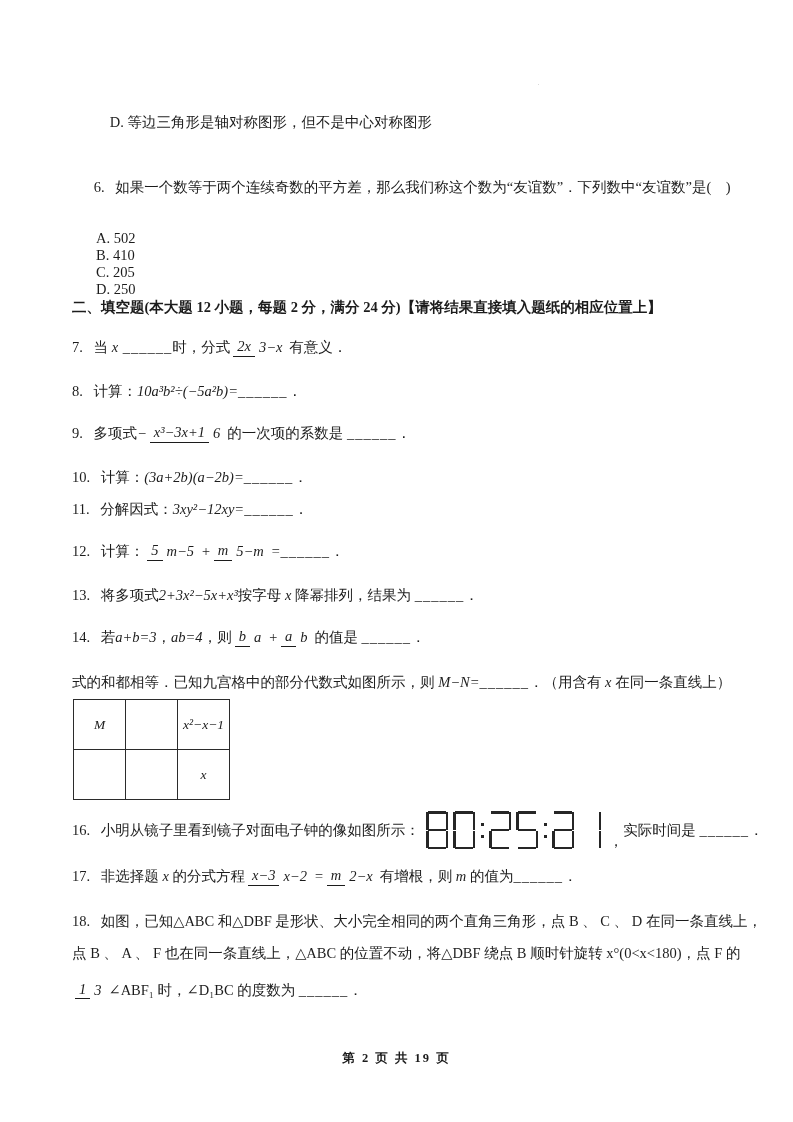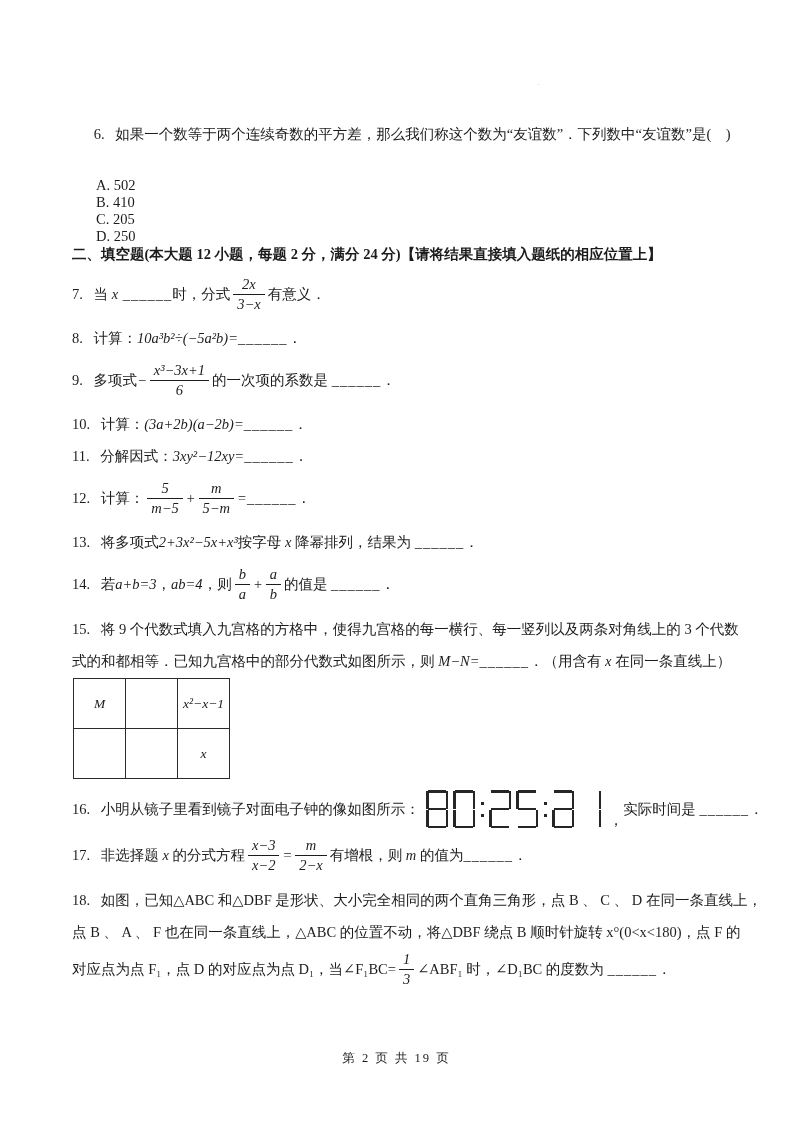--- a/index.html
+++ b/index.html
@@ -12,21 +12,21 @@
     font-family:"Liberation Serif","DejaVu Serif","DejaVu Sans",serif;
     font-size:14.5px;
     color:#1c1c1c;
     overflow:hidden;
   }
   .content { padding:96px 66px 0 72px; }
   .line { white-space:pre; }
   .qline { display:flex; align-items:center; white-space:pre; }
   .math { font-family:"Liberation Serif","DejaVu Serif",serif; font-style:italic; }
   .blank { letter-spacing:1px; }
-  .frac { display:inline-flex; flex-direction:column; text-align:center; vertical-align:middle;
+  .frac { display:inline-flex; flex-direction:row; text-align:left; vertical-align:middle;
           line-height:1.15; margin:0 3px; font-family:"Liberation Serif","DejaVu Serif",serif; font-style:italic; }
   .frac .num { display:block; padding:0 4px 1px 4px; border-bottom:1px solid #1c1c1c; }
   .frac .den { display:block; padding:1px 4px 0 4px; }
   .opt-d { margin-left:16px; }
   .q6-row { margin-top:12px; }
   .options { margin-top:16px; margin-left:24px; display:flex;flex-direction:column; }
   .options .opt { white-space:pre; }
   .options .opt-a { width:134px; }
   .options .opt-b { width:148px; }
   .options .opt-c { width:138px; }
@@ -52,31 +52,34 @@
   .seg-b  { bottom:0; left:2px; right:2px; height:2.5px; }
   .seg-tl { top:1px; left:0; width:2.5px; height:17.5px; }
   .seg-tr { top:1px; right:0; width:2.5px; height:17.5px; }
   .seg-bl { bottom:1px; left:0; width:2.5px; height:17.5px; }
   .seg-br { bottom:1px; right:0; width:2.5px; height:17.5px; }
   .seg-colon { display:flex; flex-direction:column; justify-content:center; gap:9px; width:9px; align-items:center; }
   .seg-colon i { display:block; width:3px; height:3px; background:#262626; }
   .clock-comma { align-self:flex-end; margin-left:1px; }
   .multiline .ml { margin-top:10px; min-height:22px; }
   .multiline .ml-frac { display:flex; align-items:center; white-space:pre; margin-top:6px; min-height:40px; }
-  .footer { position:absolute; left:0; right:0; top:1050px; text-align:center; font-size:12.5px; letter-spacing:2px; }
+  .footer { position:absolute; left:0; right:0; top:1050px; text-align:center; font-size:12.5px; letter-spacing:2px;font-weight:bold; }
   .stray-mark { position:absolute; left:537px; top:79px; color:#c9c9c9; font-size:9px; }
 </style>
 </head>
 <body>
 
 <div class="page">
   <span class="stray-mark">·</span>
 
   <div class="content">
 
+    <div class="line opt-d">
+      <span>D. </span><span>等边三角形是轴对称图形，但不是中心对称图形</span>
+    </div>
 
     <div class="line q6-row">
       <span class="qnum">6. </span><span>如果一个数等于两个连续奇数的平方差，那么我们称这个数为“友谊数”．下列数中“友谊数”是(    )</span>
     </div>
 
     <div class="options">
       <span class="opt opt-a"><span>A. </span><span>502</span></span>
       <span class="opt opt-b"><span>B. </span><span>410</span></span>
       <span class="opt opt-c"><span>C. </span><span>205</span></span>
       <span class="opt opt-d2"><span>D. </span><span>250</span></span>
@@ -112,23 +115,20 @@
     <div class="qline q">
       <span class="qnum">13. </span><span>将多项式</span><span class="math">2+3x²−5x+x³</span><span>按字母 </span><span class="math">x</span><span> 降幂排列，结果为 </span><span class="blank">______</span><span>．</span>
     </div>
 
     <div class="qline q-frac">
       <span class="qnum">14. </span><span>若</span><span class="math">a+b=3</span><span>，</span><span class="math">ab=4</span><span>，则</span><span class="frac"><span class="num">b</span><span class="den">a</span></span><span class="math">+</span><span class="frac"><span class="num">a</span><span class="den">b</span></span><span>的值是 </span><span class="blank">______</span><span>．</span>
     </div>
 
     <div class="multiline">
       <div class="qline ml">
-        <span class="qnum">15. </span><span>将 9 个代数式填入九宫格的方格中，使得九宫格的每一横行、每一竖列以及两条对角线上的 3 个代数</span>
-      </div>
-      <div class="qline ml">
         <span>式的和都相等．已知九宫格中的部分代数式如图所示，则</span><span class="math"> M−N=</span><span class="blank">______</span><span>．（用含有 </span><span class="math">x</span><span> 在同一条直线上）</span>
       </div>
     </div>
 
     <table class="magic-grid">
       <tbody>
           <tr>
         <td>M</td>
         <td></td>
         <td>x²−x−1</td>
@@ -150,20 +150,20 @@
     </div>
 
     <div class="multiline">
       <div class="qline ml">
         <span class="qnum">18. </span><span>如图，已知△ABC 和△DBF 是形状、大小完全相同的两个直角三角形，点 B 、 C 、 D 在同一条直线上，</span>
       </div>
       <div class="qline ml">
         <span>点 B 、 A 、 F 也在同一条直线上，△ABC 的位置不动，将△DBF 绕点 B 顺时针旋转 x°(0&lt;x&lt;180)，点 F 的</span>
       </div>
       <div class="qline ml-frac">
-        <span>对应点为点 F₁，点 D 的对应点为点 D₁，当∠F₁BC=</span><span class="frac"><span class="num">1</span><span class="den">3</span></span><span>∠ABF₁ 时，∠D₁BC 的度数为 </span><span class="blank">______</span><span>．</span>
+        <span class="frac"><span class="num">1</span><span class="den">3</span></span><span>∠ABF₁ 时，∠D₁BC 的度数为 </span><span class="blank">______</span><span>．</span>
       </div>
     </div>
 
   </div>
 
   <div class="footer">第 2 页 共 19 页</div>
 </div>
 
 </body></html>

